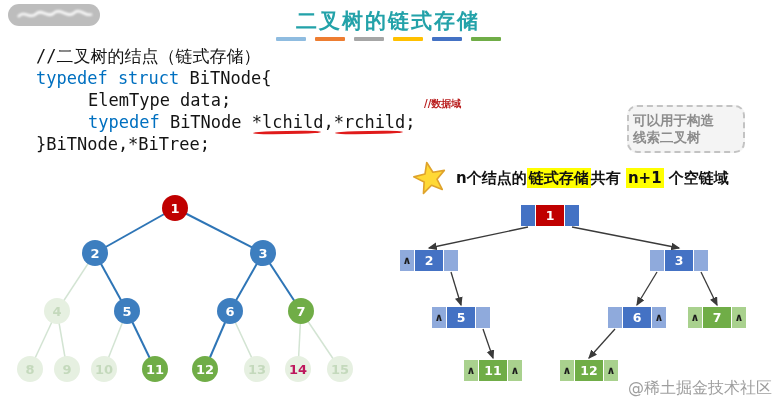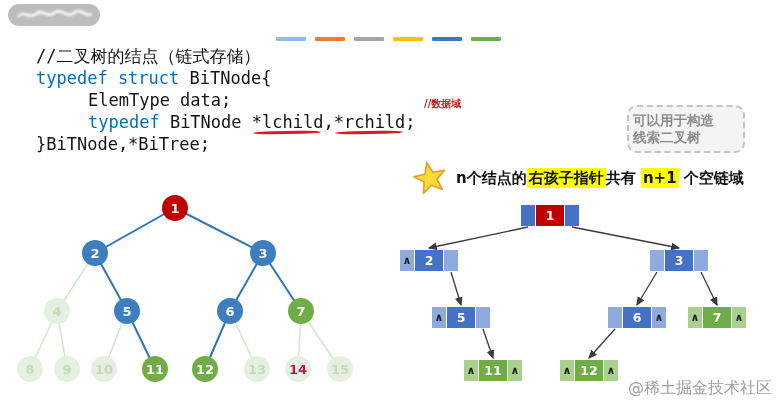--- a/index.html
+++ b/index.html
@@ -85,20 +85,21 @@
       <line x1="483" y1="329" x2="493" y2="358" class="arrow" marker-end="url(#ah)"></line>
       <line x1="615" y1="329" x2="589" y2="358" class="arrow" marker-end="url(#ah)"></line>
     </svg>
 
   <div class="logo">
     <svg width="84" height="18">
       <path d="M6 11 C 12 3, 18 14, 24 8 S 36 13, 42 7 S 56 13, 62 7 S 74 12, 80 8" stroke="#fff" fill="none" stroke-width="2.6" opacity="0.9"></path>
     </svg>
   </div>
 
+  <div class="title" style="color: rgb(35, 162, 169);">二叉树的链式存储</div>
   <div class="legend" id="legend">
       <span class="dash" style="background: rgb(143, 188, 224);"></span>
       <span class="dash" style="background: rgb(237, 125, 49);"></span>
       <span class="dash" style="background: rgb(166, 166, 166);"></span>
       <span class="dash" style="background: rgb(255, 192, 0);"></span>
       <span class="dash" style="background: rgb(68, 114, 196);"></span>
       <span class="dash" style="background: rgb(112, 173, 71);"></span>
     </div>
 
   <div class="code">
@@ -113,21 +114,21 @@
 
   <div class="callout">
     <div>可以用于构造</div>
     <div>线索二叉树</div>
   </div>
 
   <div class="star-note">
     <svg class="star" width="36" height="36" viewBox="0 0 32 33">
       <polygon points="16,2 19.7,11.9 30.3,12.4 22,18.9 24.8,29.1 16,23.3 7.2,29.1 10,18.9 1.7,12.4 12.3,11.9" fill="#FFD935" stroke="#DFA32B" stroke-width="1.5" stroke-linejoin="round"></polygon>
     </svg>
-    <div class="note-text"><span>n个结点的</span><span class="hl" style="background: rgb(255, 255, 0);">右孩子指针</span><span>共有 </span><span class="hl" style="background: rgb(255, 255, 0);">n+1</span><span> 个空链域</span></div>
+    <div class="note-text"><span>n个结点的</span><span class="hl" style="background: rgb(255, 255, 0);">链式存储</span><span>共有 </span><span class="hl" style="background: rgb(255, 255, 0);">n+1</span><span> 个空链域</span></div>
   </div>
 
   <div id="node-layer">
       <div class="tnode" style="left: 162px; top: 195px; background: rgb(192, 0, 0); color: rgb(255, 255, 255);">1</div>
       <div class="tnode" style="left: 82px; top: 240px; background: rgb(61, 126, 191); color: rgb(255, 255, 255);">2</div>
       <div class="tnode" style="left: 250px; top: 240px; background: rgb(61, 126, 191); color: rgb(255, 255, 255);">3</div>
       <div class="tnode" style="left: 44px; top: 298px; background: rgb(230, 240, 225); color: rgb(196, 217, 188);">4</div>
       <div class="tnode" style="left: 114px; top: 298px; background: rgb(61, 126, 191); color: rgb(255, 255, 255);">5</div>
       <div class="tnode" style="left: 217px; top: 298px; background: rgb(61, 126, 191); color: rgb(255, 255, 255);">6</div>
       <div class="tnode" style="left: 288px; top: 298px; background: rgb(112, 173, 71); color: rgb(255, 255, 255);">7</div>

